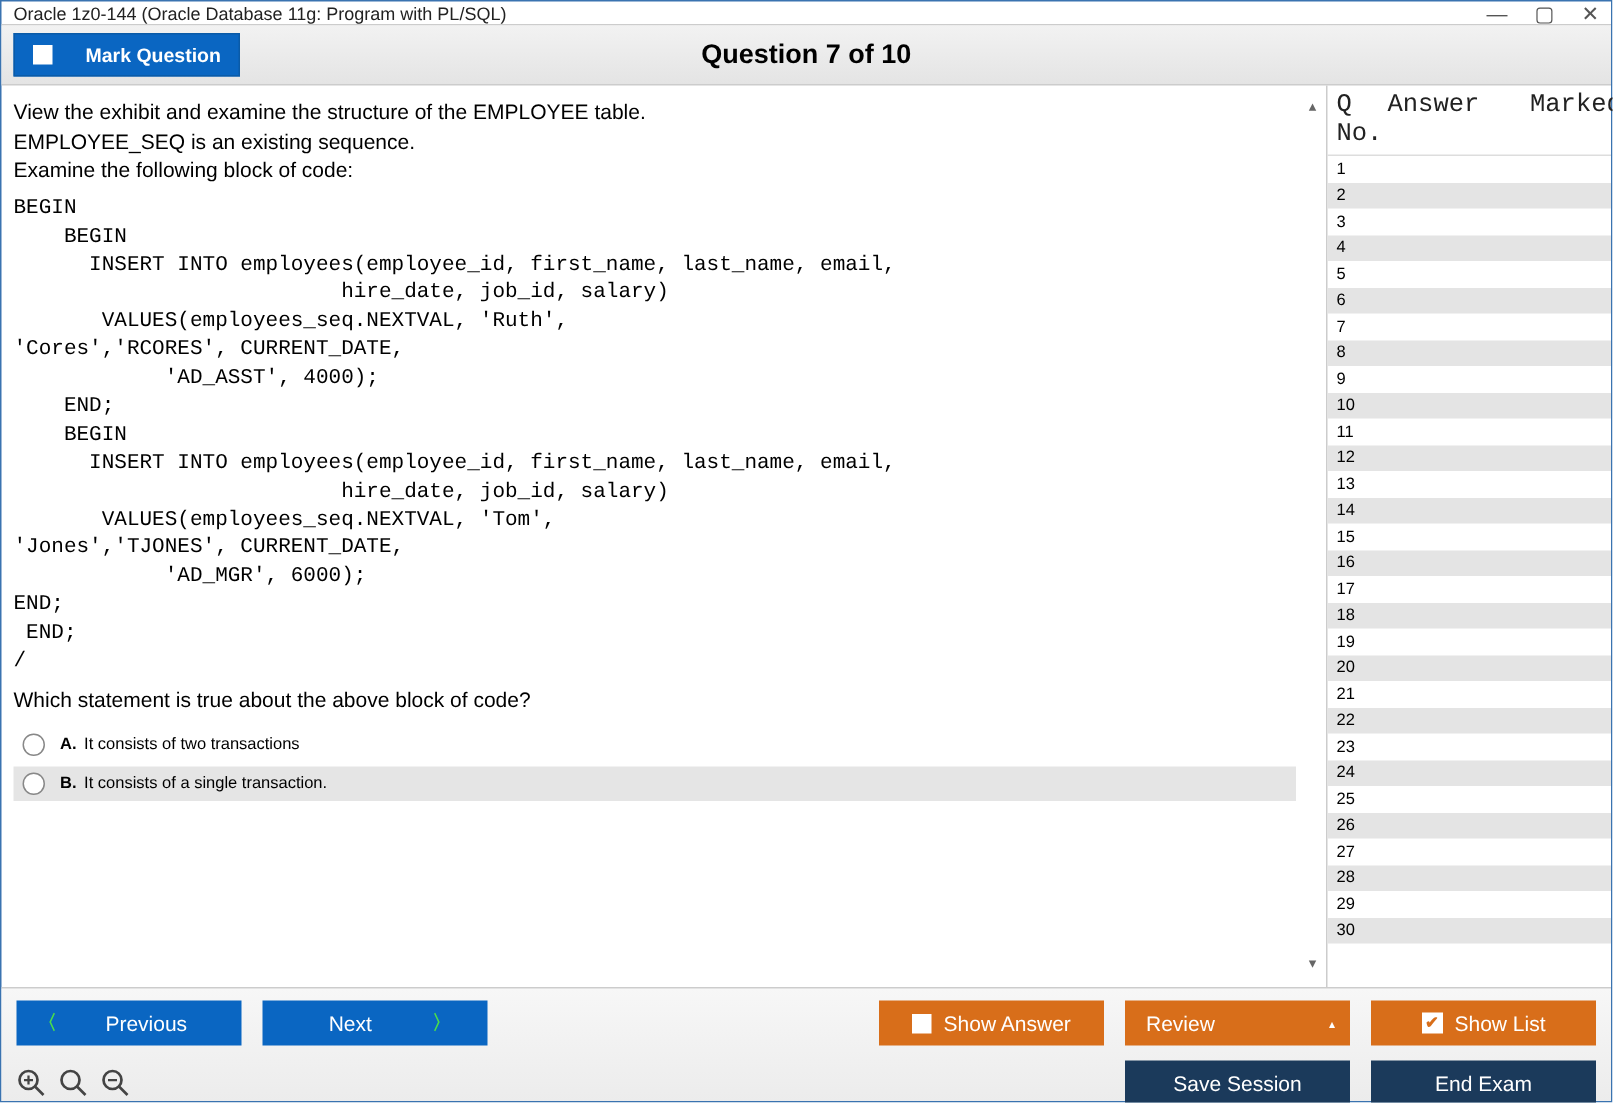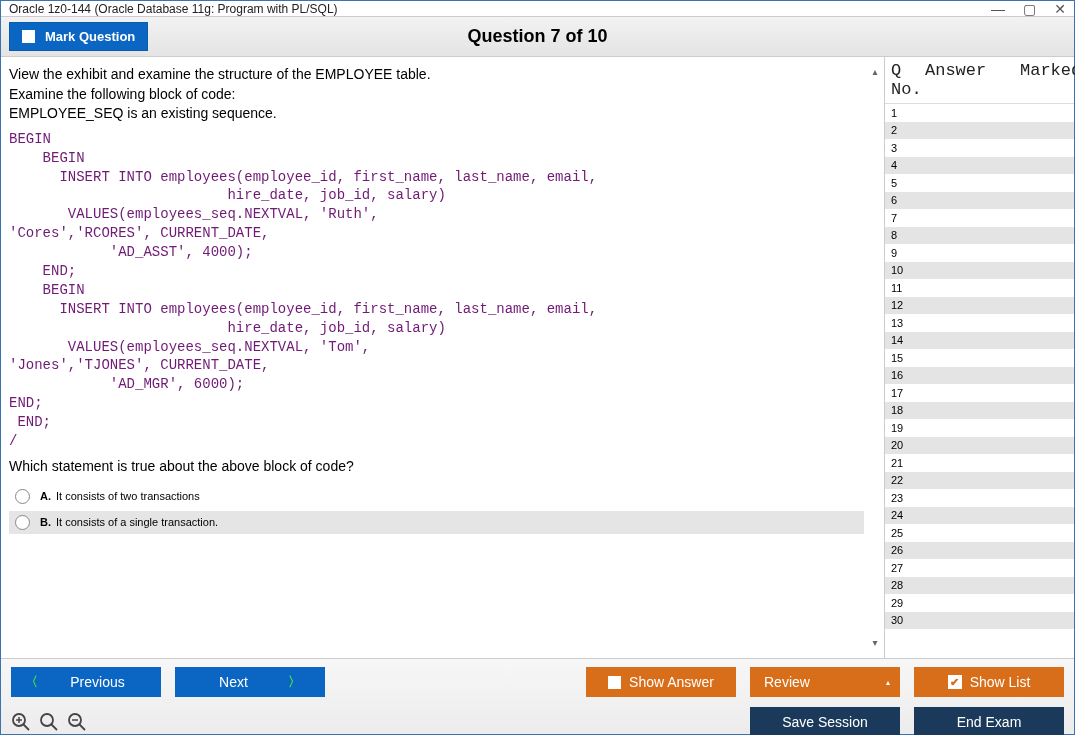--- a/index.html
+++ b/index.html
@@ -45,21 +45,21 @@
   }
   .mark-btn {
     margin-left: 8px;
     background: #0a66c2;
     color: #fff;
     font-weight: bold;
     font-size: 13px;
     padding: 6px 12px;
     display: flex;
     align-items: center;
-    gap: 10px;
+    gap: 22px;
     cursor: pointer;
     border: 1px solid #0a5ba8;
   }
   .mark-btn .box {
     width: 13px;
     height: 13px;
     background: #fff;
     display: inline-block;
   }
   .q-title {
@@ -100,21 +100,21 @@
   .scroll-arrow.up { top: 0; }
   .scroll-arrow.dn { bottom: 0; }
   .question-inner {
     padding: 0 20px 0 8px;
     font-size: 14px;
     line-height: 1.4;
   }
   .question-inner p { margin: 0 0; }
   .code-block {
     font-family: "Courier New", monospace;
-    color: #701a75;
+    color: #000000;
     white-space: pre;
     font-size: 14px;
     line-height: 1.35;
     margin: 6px 0;
   }
   .options {
     margin-top: 8px;
   }
   .option {
     display: flex;
@@ -249,22 +249,22 @@
     <div class="q-title">Question 7 of 10</div>
   </div>
 
   <div class="body-row">
     <div class="question-pane">
       <div class="question-content">
         <div class="scroll-arrow up">▴</div>
         <div class="scroll-arrow dn">▾</div>
         <div class="question-inner">
           <p>View the exhibit and examine the structure of the EMPLOYEE table.</p>
+          <p>EMPLOYEE_SEQ is an existing sequence.</p>
           <p>Examine the following block of code:</p>
-          <p>EMPLOYEE_SEQ is an existing sequence.</p>
           <div class="code-block">BEGIN
     BEGIN
       INSERT INTO employees(employee_id, first_name, last_name, email,
                           hire_date, job_id, salary)
        VALUES(employees_seq.NEXTVAL, 'Ruth',
 'Cores','RCORES', CURRENT_DATE,
             'AD_ASST', 4000);
     END;
     BEGIN
       INSERT INTO employees(employee_id, first_name, last_name, email,

